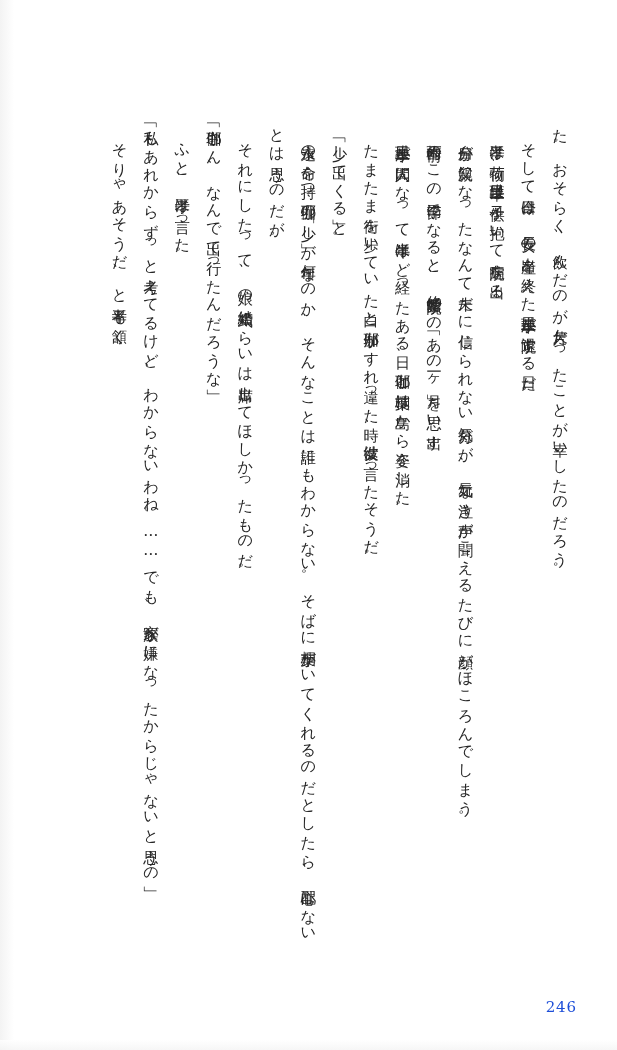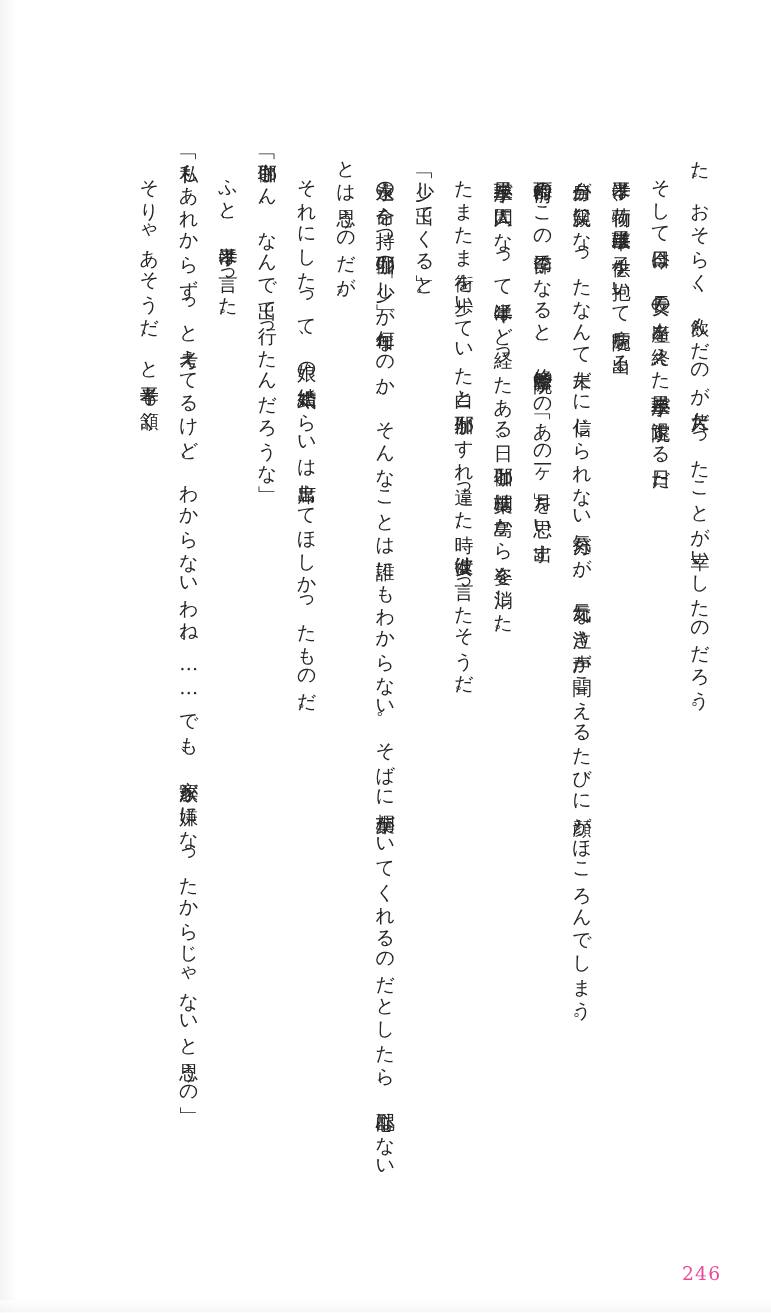--- a/index.html
+++ b/index.html
@@ -41,24 +41,24 @@
     margin: 0;
     padding: 0;
     text-indent: 0;
   }
   .body-text p.indent {
     text-indent: 1em;
   }
   .page-number {
     position: absolute;
     right: 40px;
-    bottom: 22px;
+    bottom: 34px;
     font-size: 15px;
     letter-spacing: 0.06em;
-    color: #ec4899;
+    color: #1d4ed8;
     font-family: "DejaVu Serif", "Liberation Serif", serif;
   }
   .edge-shade-left {
     position: absolute;
     left: 0;
     top: 0;
     width: 14px;
     height: 1050px;
     background: linear-gradient(to right, #f2f2f2 0%, #ffffff 100%);
     opacity: 0.9;

